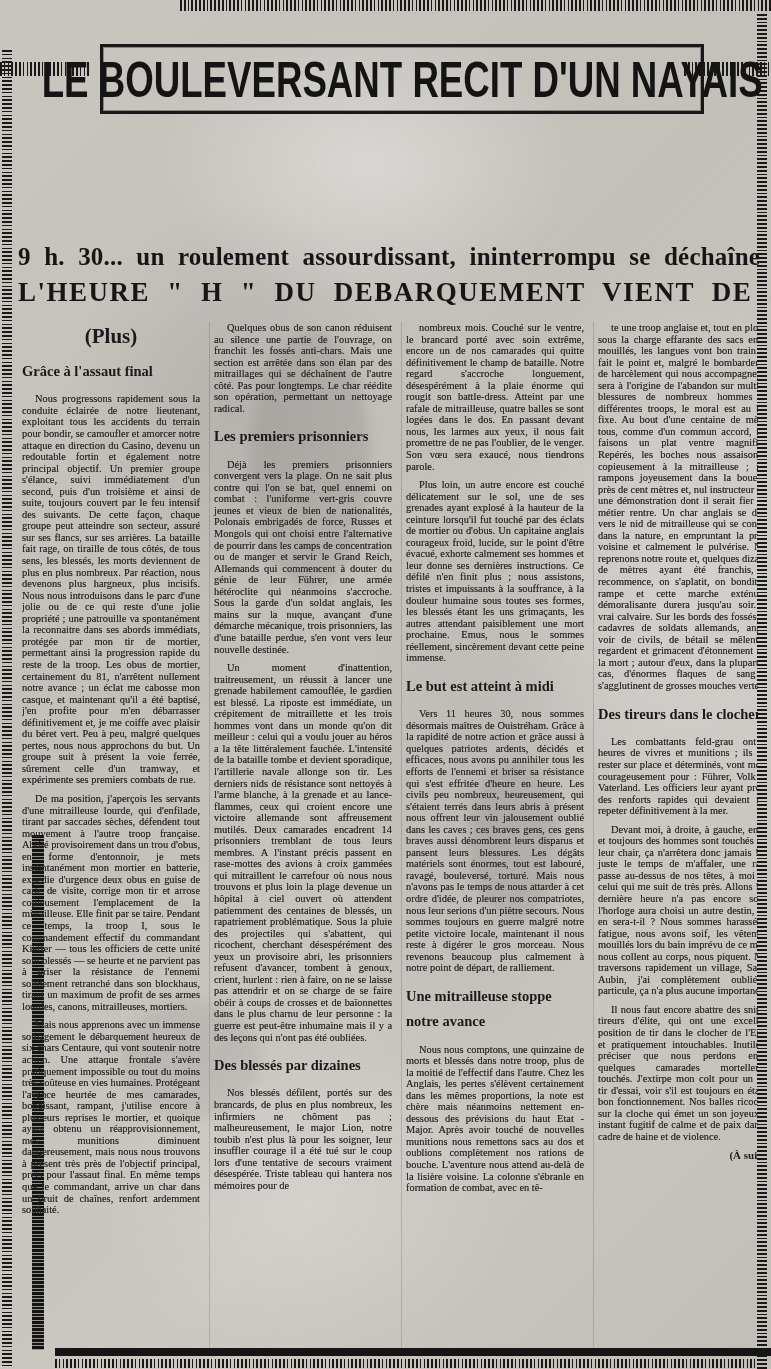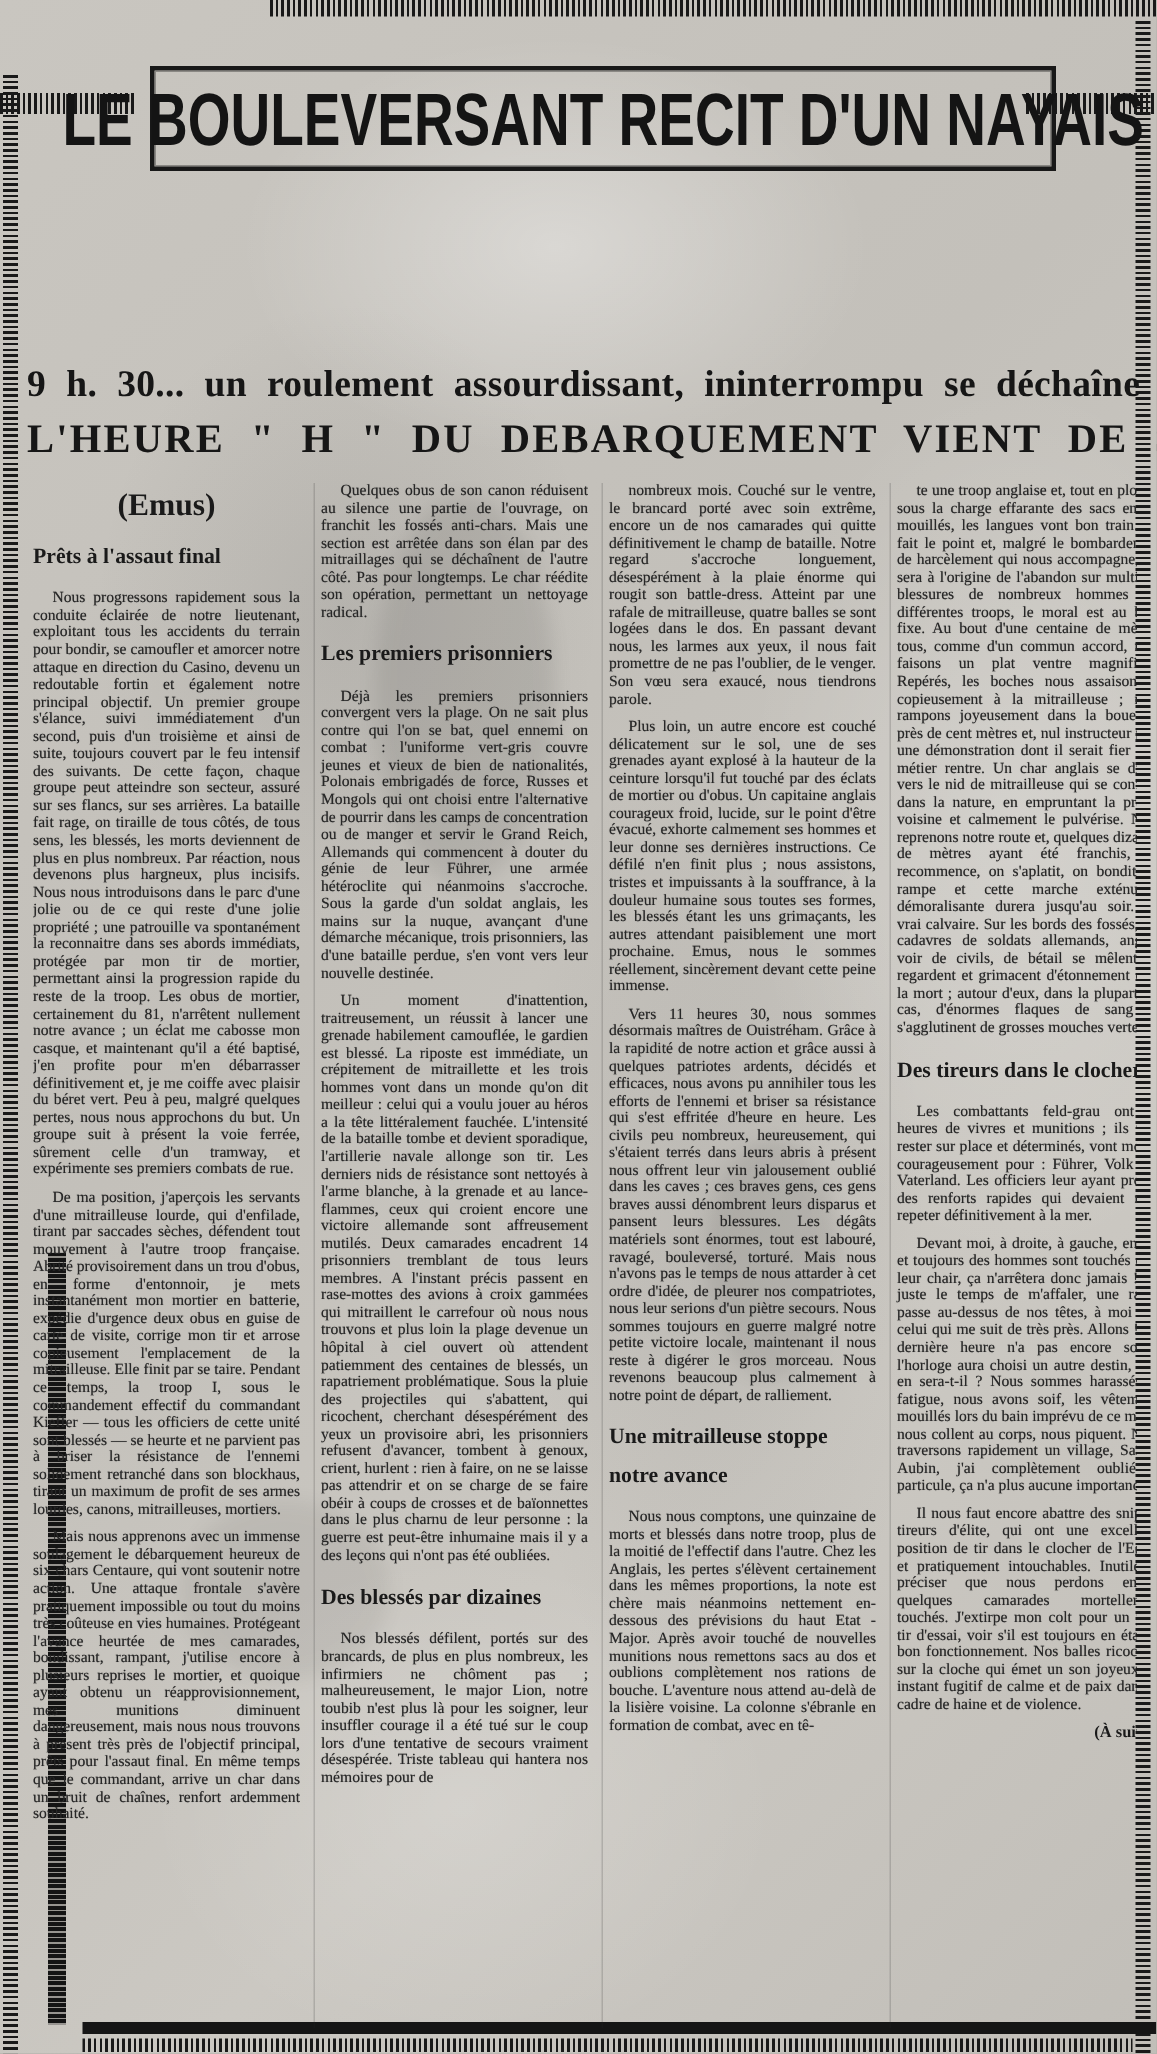--- a/index.html
+++ b/index.html
@@ -73,37 +73,38 @@
   </div>
 
   <div class="headline">
   </div>
 
   <div class="deck deck1">9 h. 30... un roulement assourdissant, ininterrompu se déchaîne</div>
   <div class="deck deck2">L'HEURE " H " DU DEBARQUEMENT VIENT DE SONNER</div>
 
   <div class="columns">
       <div class="col">
-        <div class="suite">(Emus)</div>
-        <h3 class="subhead">Prêts à l'assaut final</h3>
+        <div class="suite">(Plus)</div>
+        <h3 class="subhead">Grâce à l'assaut final</h3>
         <p class="para">Nous progressons rapidement sous la conduite éclairée de notre lieutenant, exploitant tous les accidents du terrain pour bondir, se camoufler et amorcer notre attaque en direction du Casino, devenu un redoutable fortin et également notre principal objectif. Un premier groupe s'élance, suivi immédiatement d'un second, puis d'un troisième et ainsi de suite, toujours couvert par le feu intensif des suivants. De cette façon, chaque groupe peut atteindre son secteur, assuré sur ses flancs, sur ses arrières. La bataille fait rage, on tiraille de tous côtés, de tous sens, les blessés, les morts deviennent de plus en plus nombreux. Par réaction, nous devenons plus hargneux, plus incisifs. Nous nous introduisons dans le parc d'une jolie ou de ce qui reste d'une jolie propriété ; une patrouille va spontanément la reconnaitre dans ses abords immédiats, protégée par mon tir de mortier, permettant ainsi la progression rapide du reste de la troop. Les obus de mortier, certainement du 81, n'arrêtent nullement notre avance ; un éclat me cabosse mon casque, et maintenant qu'il a été baptisé, j'en profite pour m'en débarrasser définitivement et, je me coiffe avec plaisir du béret vert. Peu à peu, malgré quelques pertes, nous nous approchons du but. Un groupe suit à présent la voie ferrée, sûrement celle d'un tramway, et expérimente ses premiers combats de rue.</p>
         <p class="para">De ma position, j'aperçois les servants d'une mitrailleuse lourde, qui d'enfilade, tirant par saccades sèches, défendent tout mouvement à l'autre troop française. Abrité provisoirement dans un trou d'obus, en forme d'entonnoir, je mets instantanément mon mortier en batterie, expédie d'urgence deux obus en guise de carte de visite, corrige mon tir et arrose copieusement l'emplacement de la mitrailleuse. Elle finit par se taire. Pendant ce temps, la troop I, sous le commandement effectif du commandant Kieffer — tous les officiers de cette unité sont blessés — se heurte et ne parvient pas à briser la résistance de l'ennemi solidement retranché dans son blockhaus, tirant un maximum de profit de ses armes lourdes, canons, mitrailleuses, mortiers.</p>
         <p class="para">Mais nous apprenons avec un immense soulagement le débarquement heureux de six chars Centaure, qui vont soutenir notre action. Une attaque frontale s'avère pratiquement impossible ou tout du moins très coûteuse en vies humaines. Protégeant l'avance heurtée de mes camarades, bondissant, rampant, j'utilise encore à plusieurs reprises le mortier, et quoique ayant obtenu un réapprovisionnement, mes munitions diminuent dangereusement, mais nous nous trouvons à présent très près de l'objectif principal, prêts pour l'assaut final. En même temps que le commandant, arrive un char dans un bruit de chaînes, renfort ardemment souhaité.</p>
       </div>
       <div class="col">
         <p class="para">Quelques obus de son canon réduisent au silence une partie de l'ouvrage, on franchit les fossés anti-chars. Mais une section est arrêtée dans son élan par des mitraillages qui se déchaînent de l'autre côté. Pas pour longtemps. Le char réédite son opération, permettant un nettoyage radical.</p>
         <h3 class="subhead">Les premiers prisonniers</h3>
         <p class="para">Déjà les premiers prisonniers convergent vers la plage. On ne sait plus contre qui l'on se bat, quel ennemi on combat : l'uniforme vert-gris couvre jeunes et vieux de bien de nationalités, Polonais embrigadés de force, Russes et Mongols qui ont choisi entre l'alternative de pourrir dans les camps de concentration ou de manger et servir le Grand Reich, Allemands qui commencent à douter du génie de leur Führer, une armée hétéroclite qui néanmoins s'accroche. Sous la garde d'un soldat anglais, les mains sur la nuque, avançant d'une démarche mécanique, trois prisonniers, las d'une bataille perdue, s'en vont vers leur nouvelle destinée.</p>
         <p class="para">Un moment d'inattention, traitreusement, un réussit à lancer une grenade habilement camouflée, le gardien est blessé. La riposte est immédiate, un crépitement de mitraillette et les trois hommes vont dans un monde qu'on dit meilleur : celui qui a voulu jouer au héros a la tête littéralement fauchée. L'intensité de la bataille tombe et devient sporadique, l'artillerie navale allonge son tir. Les derniers nids de résistance sont nettoyés à l'arme blanche, à la grenade et au lance-flammes, ceux qui croient encore une victoire allemande sont affreusement mutilés. Deux camarades encadrent 14 prisonniers tremblant de tous leurs membres. A l'instant précis passent en rase-mottes des avions à croix gammées qui mitraillent le carrefour où nous nous trouvons et plus loin la plage devenue un hôpital à ciel ouvert où attendent patiemment des centaines de blessés, un rapatriement problématique. Sous la pluie des projectiles qui s'abattent, qui ricochent, cherchant désespérément des yeux un provisoire abri, les prisonniers refusent d'avancer, tombent à genoux, crient, hurlent : rien à faire, on ne se laisse pas attendrir et on se charge de se faire obéir à coups de crosses et de baïonnettes dans le plus charnu de leur personne : la guerre est peut-être inhumaine mais il y a des leçons qui n'ont pas été oubliées.</p>
         <h3 class="subhead">Des blessés par dizaines</h3>
         <p class="para">Nos blessés défilent, portés sur des brancards, de plus en plus nombreux, les infirmiers ne chôment pas ; malheureusement, le major Lion, notre toubib n'est plus là pour les soigner, leur insuffler courage il a été tué sur le coup lors d'une tentative de secours vraiment désespérée. Triste tableau qui hantera nos mémoires pour de</p>
       </div>
       <div class="col">
         <p class="para">nombreux mois. Couché sur le ventre, le brancard porté avec soin extrême, encore un de nos camarades qui quitte définitivement le champ de bataille. Notre regard s'accroche longuement, désespérément à la plaie énorme qui rougit son battle-dress. Atteint par une rafale de mitrailleuse, quatre balles se sont logées dans le dos. En passant devant nous, les larmes aux yeux, il nous fait promettre de ne pas l'oublier, de le venger. Son vœu sera exaucé, nous tiendrons parole.</p>
         <p class="para">Plus loin, un autre encore est couché délicatement sur le sol, une de ses grenades ayant explosé à la hauteur de la ceinture lorsqu'il fut touché par des éclats de mortier ou d'obus. Un capitaine anglais courageux froid, lucide, sur le point d'être évacué, exhorte calmement ses hommes et leur donne ses dernières instructions. Ce défilé n'en finit plus ; nous assistons, tristes et impuissants à la souffrance, à la douleur humaine sous toutes ses formes, les blessés étant les uns grimaçants, les autres attendant paisiblement une mort prochaine. Emus, nous le sommes réellement, sincèrement devant cette peine immense.</p>
+        <h3 class="subhead">Le but est atteint à midi</h3>
         <p class="para">Vers 11 heures 30, nous sommes désormais maîtres de Ouistréham. Grâce à la rapidité de notre action et grâce aussi à quelques patriotes ardents, décidés et efficaces, nous avons pu annihiler tous les efforts de l'ennemi et briser sa résistance qui s'est effritée d'heure en heure. Les civils peu nombreux, heureusement, qui s'étaient terrés dans leurs abris à présent nous offrent leur vin jalousement oublié dans les caves ; ces braves gens, ces gens braves aussi dénombrent leurs disparus et pansent leurs blessures. Les dégâts matériels sont énormes, tout est labouré, ravagé, bouleversé, torturé. Mais nous n'avons pas le temps de nous attarder à cet ordre d'idée, de pleurer nos compatriotes, nous leur serions d'un piètre secours. Nous sommes toujours en guerre malgré notre petite victoire locale, maintenant il nous reste à digérer le gros morceau. Nous revenons beaucoup plus calmement à notre point de départ, de ralliement.</p>
         <h3 class="subhead">Une mitrailleuse stoppe notre avance</h3>
         <p class="para">Nous nous comptons, une quinzaine de morts et blessés dans notre troop, plus de la moitié de l'effectif dans l'autre. Chez les Anglais, les pertes s'élèvent certainement dans les mêmes proportions, la note est chère mais néanmoins nettement en-dessous des prévisions du haut Etat - Major. Après avoir touché de nouvelles munitions nous remettons sacs au dos et oublions complètement nos rations de bouche. L'aventure nous attend au-delà de la lisière voisine. La colonne s'ébranle en formation de combat, avec en tê-</p>
       </div>
       <div class="col">
         <p class="para">te une troop anglaise et, tout en ployant sous la charge effarante des sacs encore mouillés, les langues vont bon train. On fait le point et, malgré le bombardement de harcèlement qui nous accompagne, qui sera à l'origine de l'abandon sur multiples blessures de nombreux hommes des différentes troops, le moral est au beau fixe. Au bout d'une centaine de mètres, tous, comme d'un commun accord, nous faisons un plat ventre magnifique. Repérés, les boches nous assaisonnent copieusement à la mitrailleuse ; nous rampons joyeusement dans la boue sur près de cent mètres et, nul instructeur pour une démonstration dont il serait fier ! Le métier rentre. Un char anglais se dirige vers le nid de mitrailleuse qui se confond dans la nature, en empruntant la prairie voisine et calmement le pulvérise. Nous reprenons notre route et, quelques dizaines de mètres ayant été franchis, on recommence, on s'aplatit, on bondit, on rampe et cette marche exténuante démoralisante durera jusqu'au soir. Un vrai calvaire. Sur les bords des fossés, des cadavres de soldats allemands, anglais voir de civils, de bétail se mêlent, se regardent et grimacent d'étonnement dans la mort ; autour d'eux, dans la plupart des cas, d'énormes flaques de sang où s'agglutinent de grosses mouches vertes.</p>
         <h3 class="subhead">Des tireurs dans le clocher</h3>
         <p class="para">Les combattants feld-grau ont 24 heures de vivres et munitions ; ils vont rester sur place et déterminés, vont mourir courageusement pour : Führer, Volk und Vaterland. Les officiers leur ayant promis des renforts rapides qui devaient nous repeter définitivement à la mer.</p>
         <p class="para">Devant moi, à droite, à gauche, encore et toujours des hommes sont touchés dans leur chair, ça n'arrêtera donc jamais ! J'ai juste le temps de m'affaler, une rafale passe au-dessus de nos têtes, à moi et à celui qui me suit de très près. Allons ! Ma dernière heure n'a pas encore sonné, l'horloge aura choisi un autre destin, quel en sera-t-il ? Nous sommes harassés de fatigue, nous avons soif, les vêtements mouillés lors du bain imprévu de ce matin, nous collent au corps, nous piquent. Nous traversons rapidement un village, Saint - Aubin, j'ai complètement oublié la particule, ça n'a plus aucune importance.</p>
         <p class="para">Il nous faut encore abattre des snipers, tireurs d'élite, qui ont une excellente position de tir dans le clocher de l'Eglise et pratiquement intouchables. Inutile de préciser que nous perdons encore quelques camarades mortellement touchés. J'extirpe mon colt pour un petit tir d'essai, voir s'il est toujours en état de bon fonctionnement. Nos balles ricochent sur la cloche qui émet un son joyeux, un instant fugitif de calme et de paix dans ce cadre de haine et de violence.</p>

